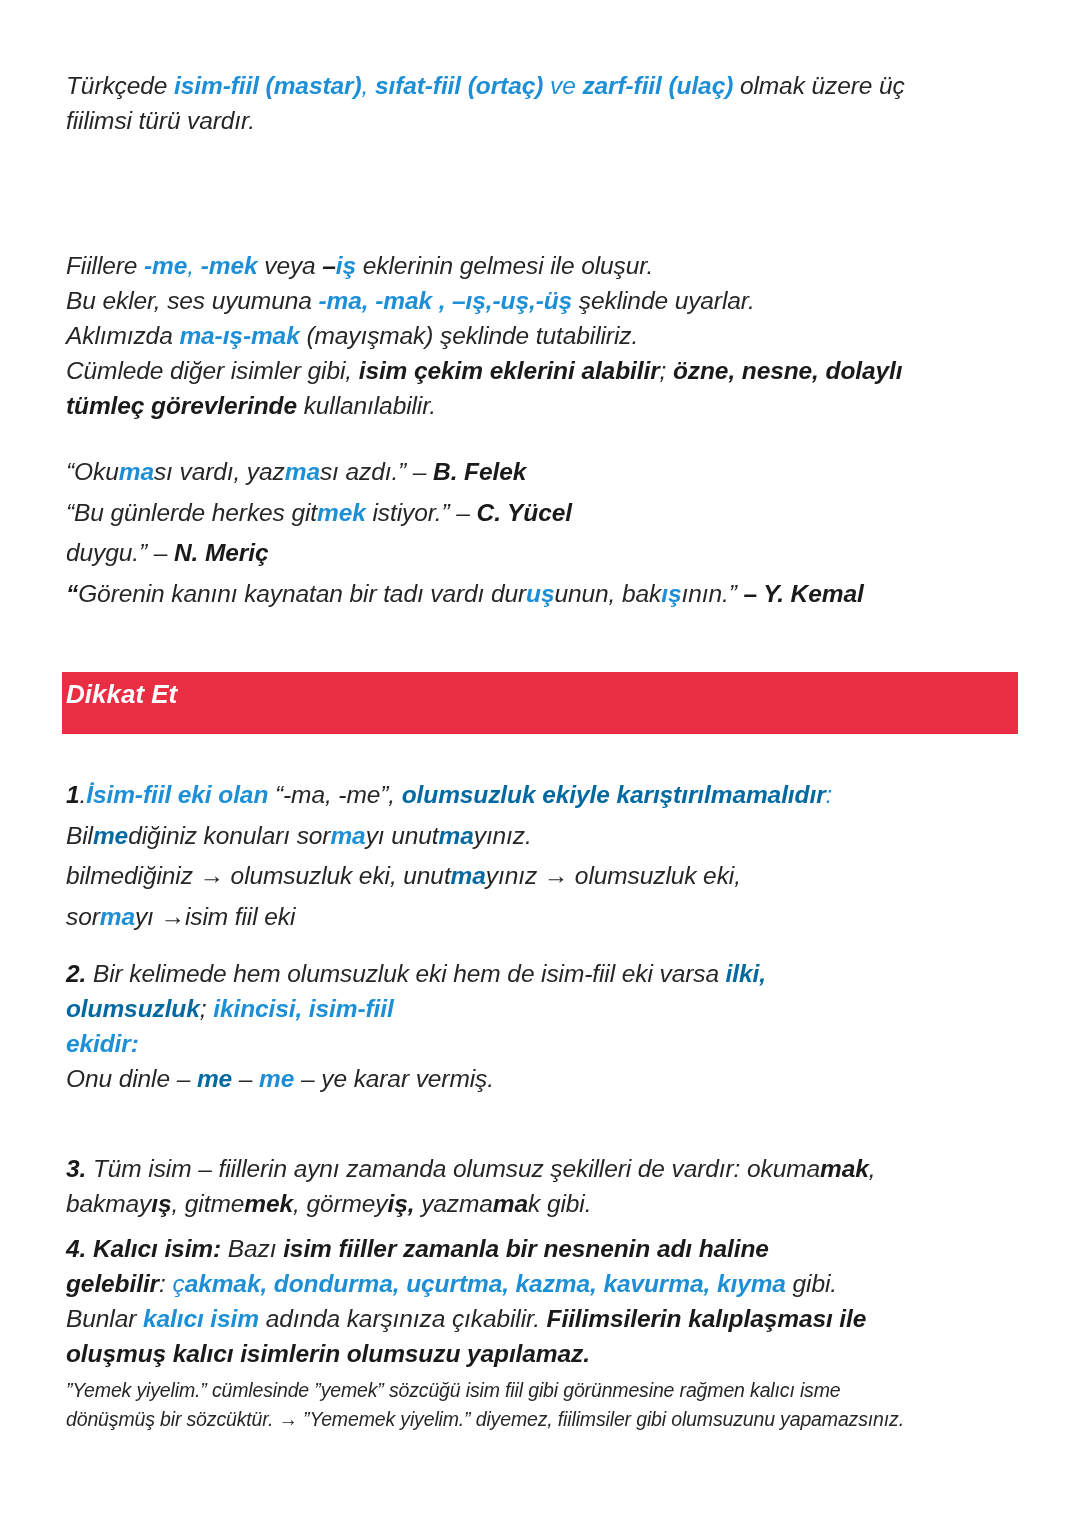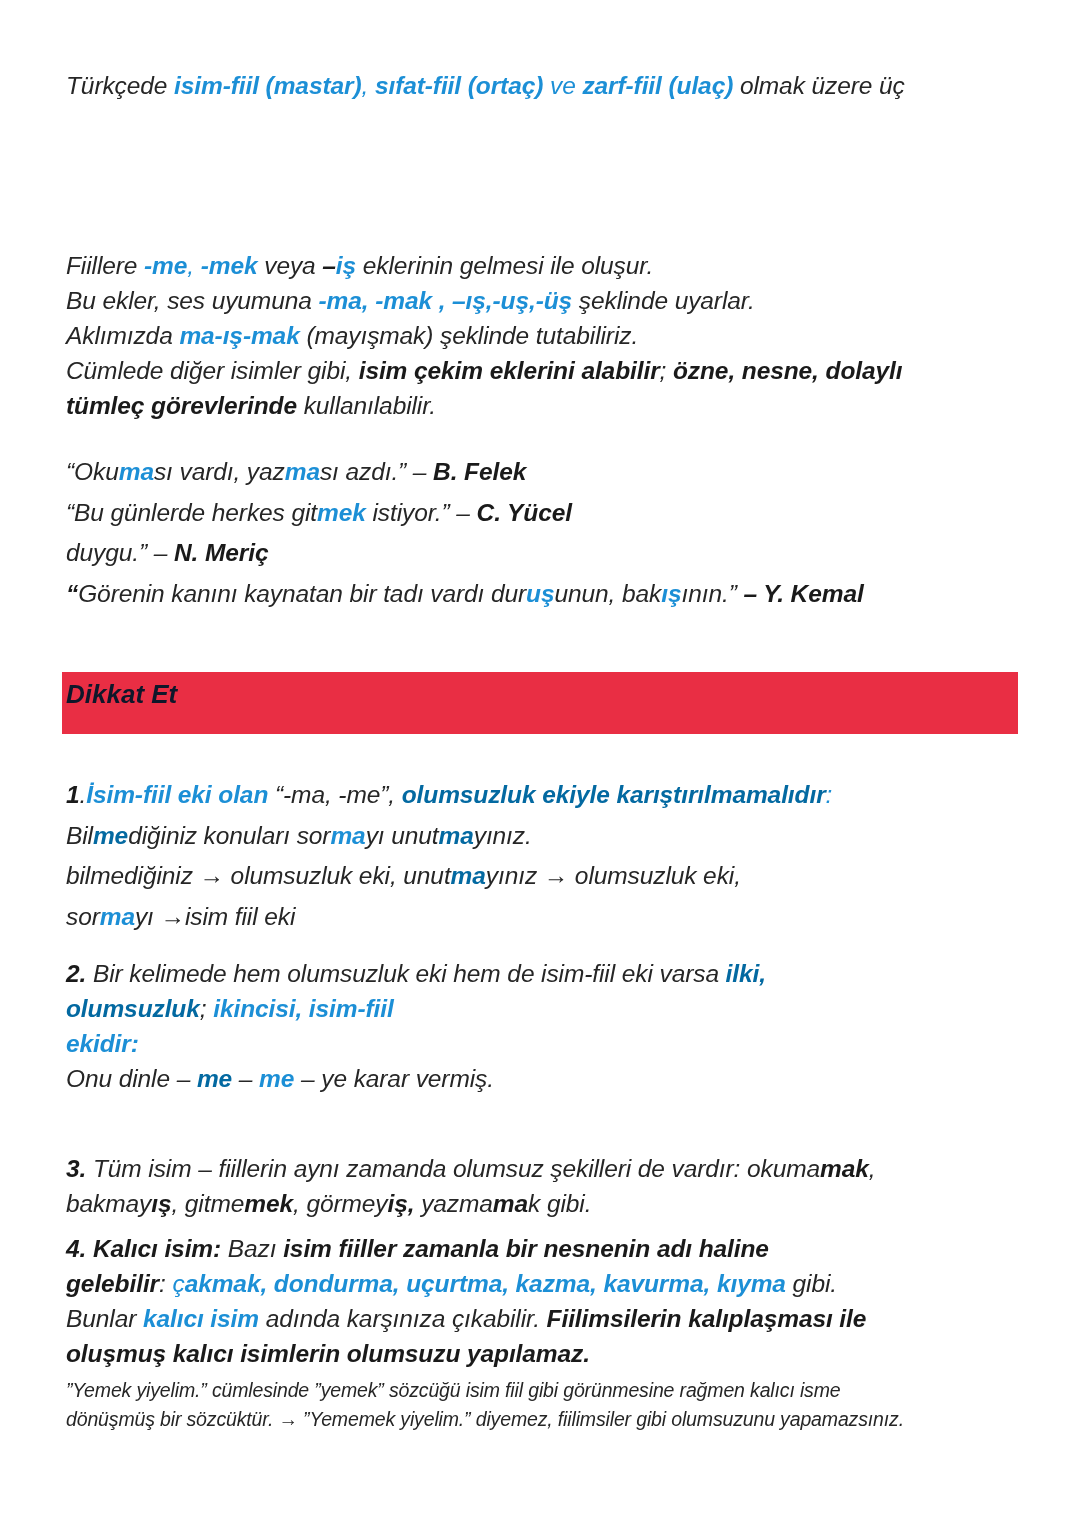--- a/index.html
+++ b/index.html
@@ -21,30 +21,31 @@
   .heading {
     position: absolute; left: 66px; top: 170px;
     font-size: 30px; line-height: 40px; color: #c8323a; letter-spacing: 0.2px;
   }
   .banner {
     position: absolute; left: 62px; top: 672px; width: 956px; height: 62px;
     background: #e92e44;
   }
   .banner-title {
     position: absolute; left: 4px; top: 4px;
-    color: #0f172a; font-weight: bold; font-size: 26px; line-height: 36px;
+    color: #ffffff; font-weight: bold; font-size: 26px; line-height: 36px;
   }
 </style>
 </head>
 <body>
 
 <div class="page">
 
   <div class="block t" style="top:68px;">
       <span class="line"><span>Türkçede </span><span class="b blue">isim-fiil (mastar)</span><span class="blue">, </span><span class="b blue">sıfat-fiil (ortaç)</span><span class="blue"> ve </span><span class="b blue">zarf-fiil (ulaç)</span><span> olmak üzere üç</span></span>
+      <span class="line"><span>fiilimsi türü vardır.</span></span>
     </div>
 
 
   <div class="block t" style="top:248px;">
       <span class="line"><span>Fiillere  </span><span class="b blue">-me</span><span class="blue">, </span><span class="b blue">-mek</span><span> veya </span><span class="b dark">–</span><span class="b blue">iş</span><span> eklerinin gelmesi ile oluşur.</span></span>
       <span class="line"><span>Bu ekler, ses uyumuna </span><span class="b blue">-ma, -mak , –ış,-uş,-üş</span><span> şeklinde uyarlar.</span></span>
       <span class="line"><span>Aklımızda </span><span class="b blue">ma-ış-mak</span><span> (mayışmak) şeklinde tutabiliriz.</span></span>
       <span class="line"><span>Cümlede diğer isimler gibi, </span><span class="b dark">isim çekim eklerini alabilir</span><span>; </span><span class="b dark">özne, nesne, dolaylı</span></span>
       <span class="line"><span class="b dark">tümleç görevlerinde</span><span> kullanılabilir.</span></span>
     </div>

